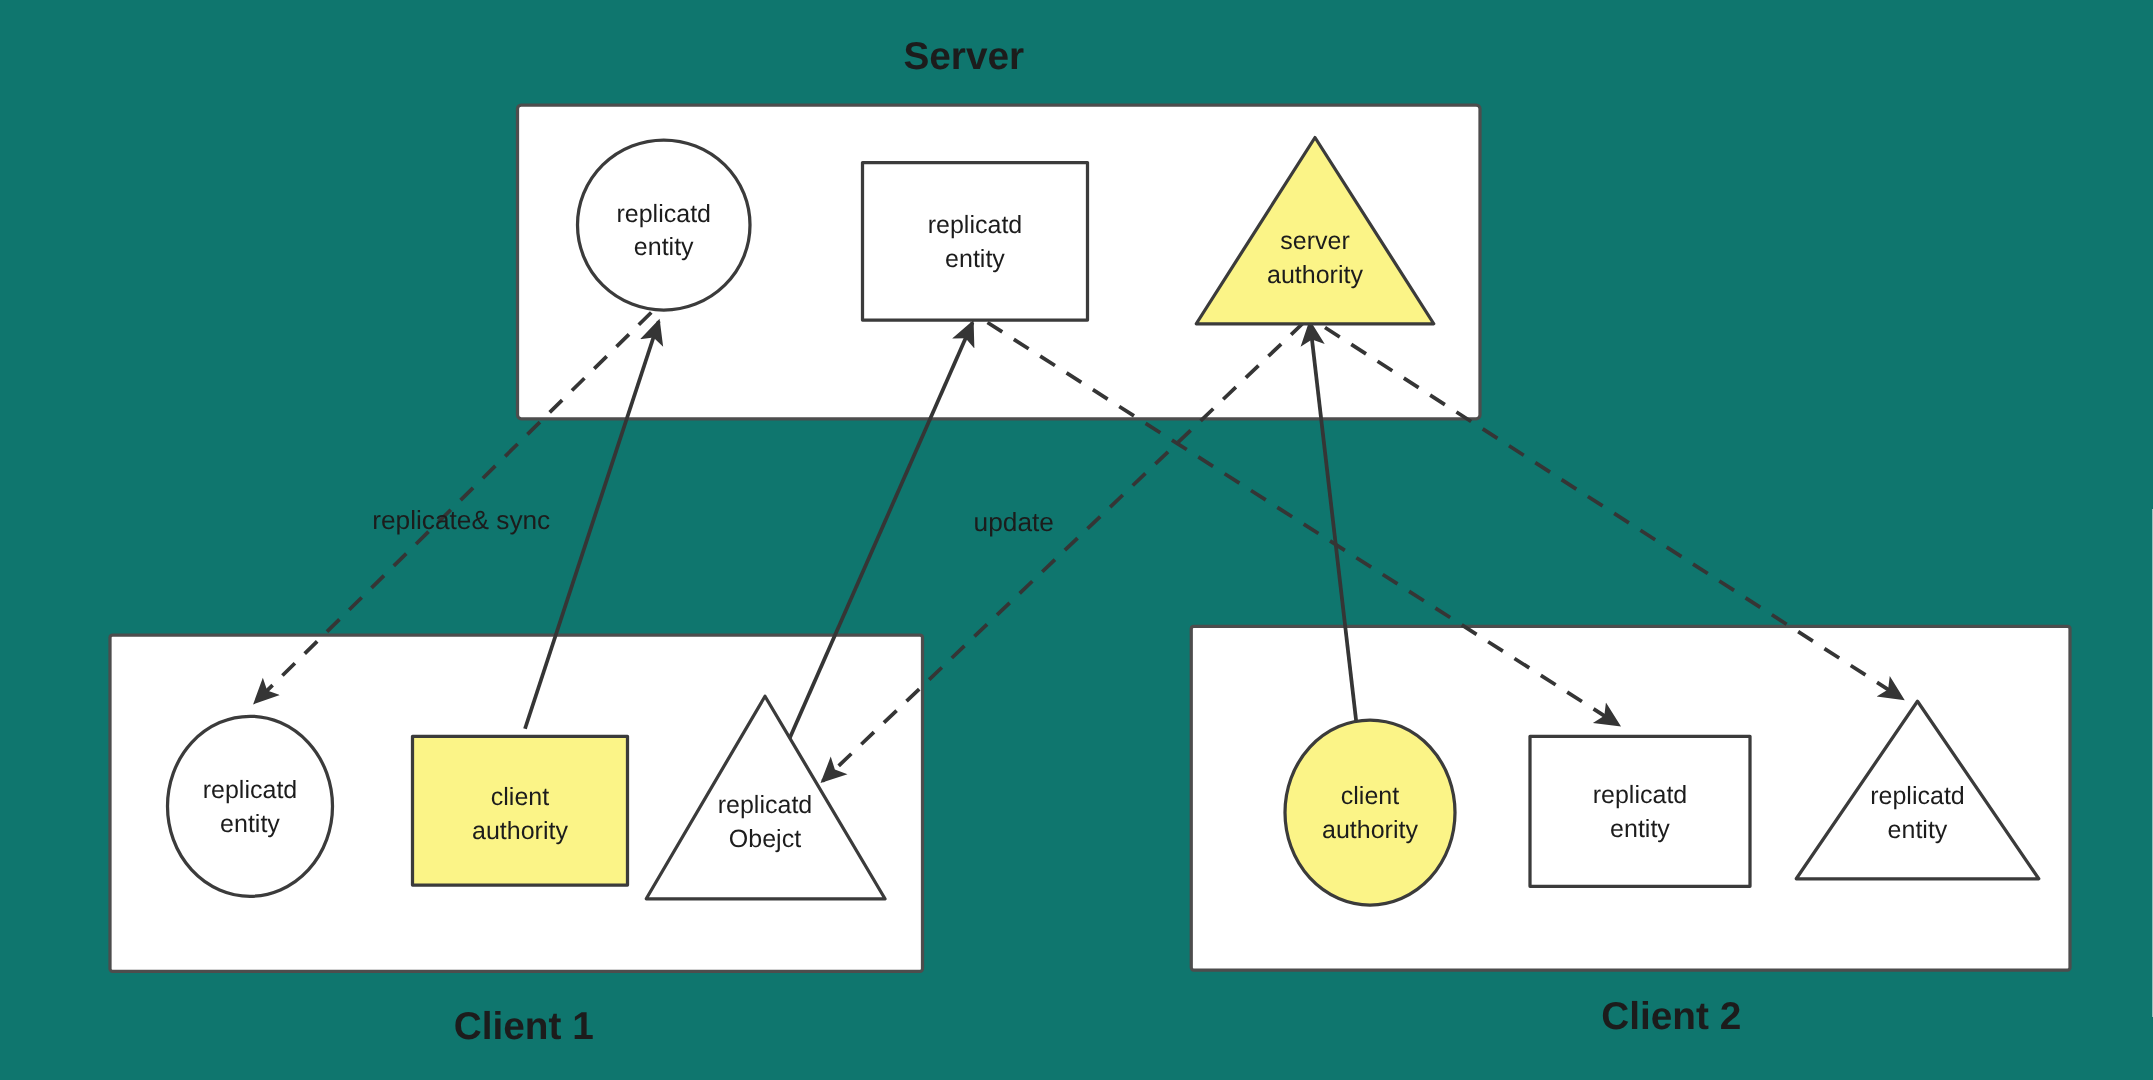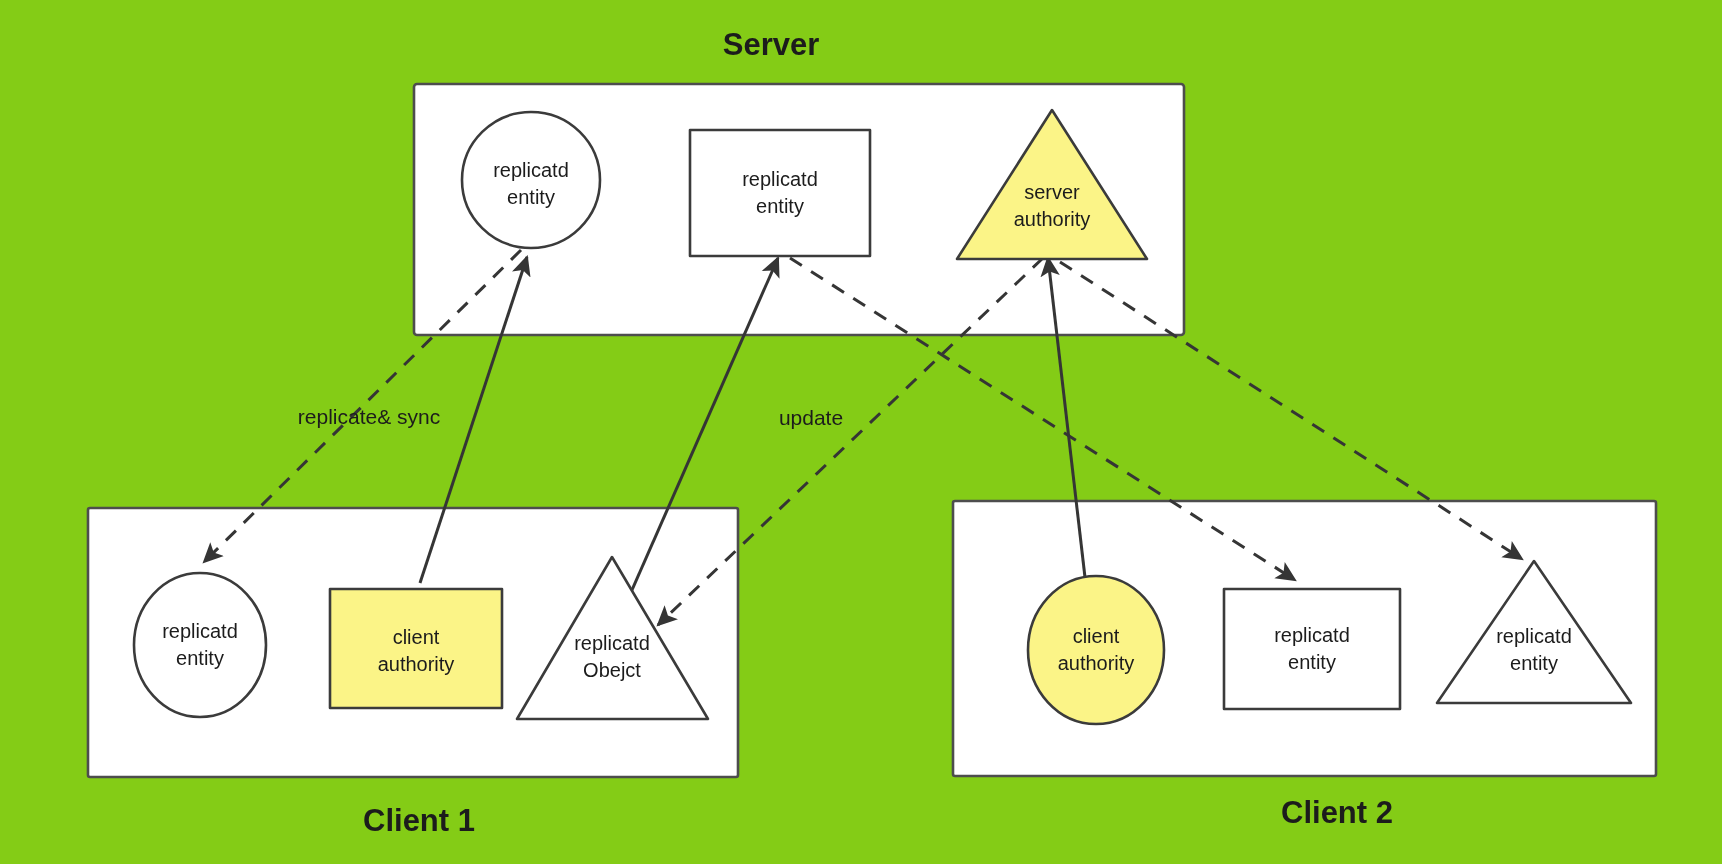--- a/index.html
+++ b/index.html
@@ -10,21 +10,21 @@
   body {
     width: 1722px;
     height: 864px;
     font-family: "Liberation Sans", sans-serif;
     overflow: hidden;
   }
   #diagram-root {
     position: relative;
     width: 1722px;
     height: 864px;
-    background: #84cc16;
+    background: #0f766e;
   }
   svg.diagram {
     display: block;
     width: 1722px;
     height: 864px;
   }
   .container-box {
     fill: #ffffff;
     stroke: #4d4d4d;
     stroke-width: 2.6;

